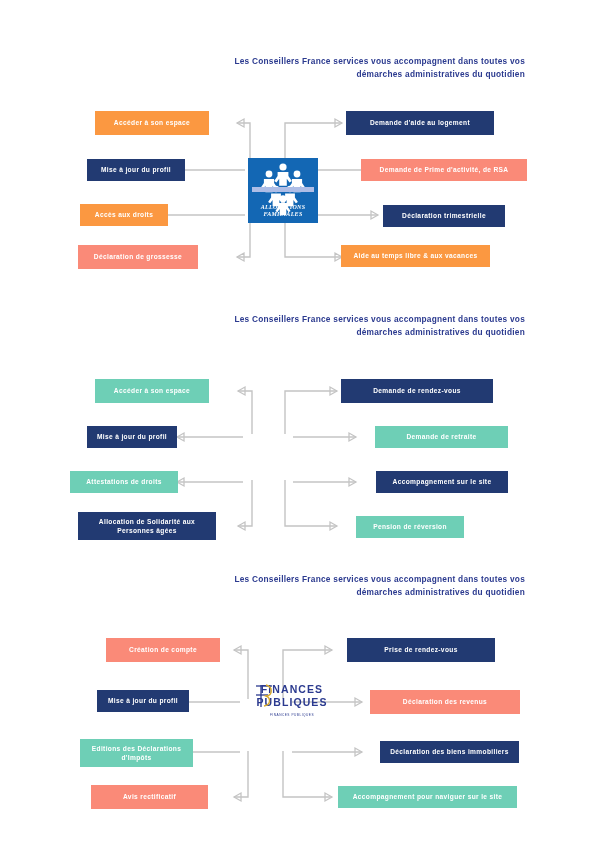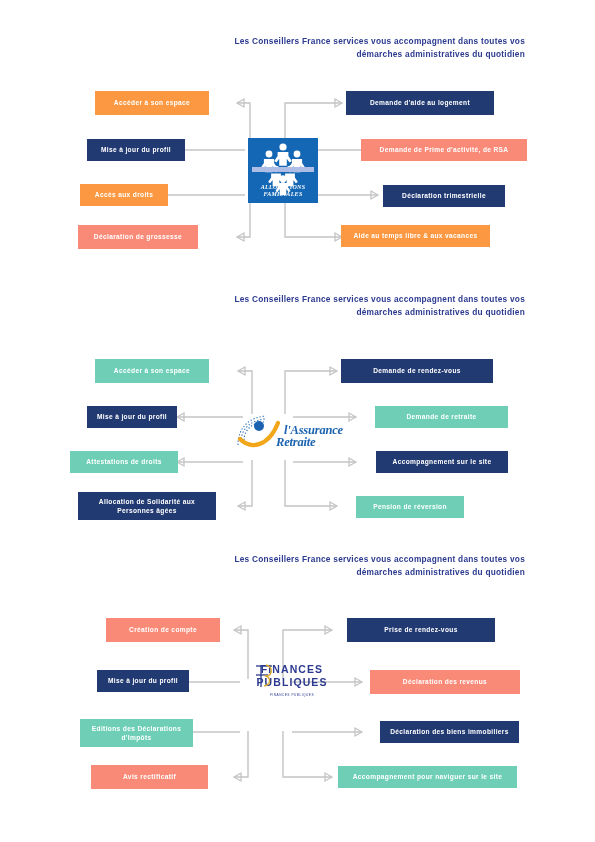--- a/index.html
+++ b/index.html
@@ -1,21 +1,21 @@
 <!DOCTYPE html>
 <html><head>
 <meta charset="utf-8">
 <style>
   html,body{margin:0;padding:0;}
   body{
     width:595px;height:842px;background:#ffffff;
     font-family:"Liberation Sans",sans-serif;
     overflow:hidden;position:relative;
   }
-  .section{position:absolute;left:0;width:595px;}
+  .section{position:absolute;left:0;width:595px;margin-top:20px;}
   .s-title{
     position:absolute;right:70px;width:355px;
     text-align:right;
     color:#2b3a8f;
     font-size:8.3px;font-weight:bold;line-height:12.5px;
     letter-spacing:.25px;
   }
   .diagram{position:absolute;left:0;top:0;width:595px;height:190px;}
   .diagram svg{position:absolute;left:0;top:0;}
   .box{
@@ -153,31 +153,20 @@
         <path d="M238,168 l7,-4 l0,8 z"></path>
         <path d="M177,79 l7,-4 l0,8 z"></path>
         <path d="M177,124 l7,-4 l0,8 z"></path>
         <path d="M337,33 l-7,-4 l0,8 z"></path>
         <path d="M337,168 l-7,-4 l0,8 z"></path>
         <path d="M356,79 l-7,-4 l0,8 z"></path>
         <path d="M356,124 l-7,-4 l0,8 z"></path>
       </g>
     </svg>
 
-    <div class="ar" style="left:232px;top:75px;width:120px;height:44px;">
-      <svg width="120" height="44" viewBox="0 0 120 44">
-        <path d="M6,32 C6,14 18,4 34,3" fill="none" stroke="#1b63b0" stroke-width="1.1" stroke-dasharray="1.2 2"></path>
-        <path d="M9,29 C9,15 20,7 33,6" fill="none" stroke="#1b63b0" stroke-width="1.1" stroke-dasharray="1.2 2"></path>
-        <path d="M12,27 C12,16 22,9 32,9" fill="none" stroke="#1b63b0" stroke-width="1.1" stroke-dasharray="1.2 2"></path>
-        <path d="M8,26 C18,36 36,35 46,10" fill="none" stroke="#f2a71b" stroke-width="4.2" stroke-linecap="round"></path>
-        <circle cx="27" cy="13" r="5" fill="#1b63b0"></circle>
-      </svg>
-      <div class="w1">l'Assurance</div>
-      <div class="w2">Retraite</div>
-    </div>
 
     <div class="box mint" style="left:95px;top:21px;width:114px;height:24px;">Accéder à son espace</div>
     <div class="box navy" style="left:87px;top:68px;width:90px;height:22px;">Mise à jour du profil</div>
     <div class="box mint" style="left:70px;top:113px;width:108px;height:22px;">Attestations de droits</div>
     <div class="box navy" style="left:78px;top:154px;width:138px;height:28px;">Allocation de Solidarité aux Personnes âgées</div>
 
     <div class="box navy" style="left:341px;top:21px;width:152px;height:24px;">Demande de rendez-vous</div>
     <div class="box mint" style="left:375px;top:68px;width:133px;height:22px;">Demande de retraite</div>
     <div class="box navy" style="left:376px;top:113px;width:132px;height:22px;">Accompagnement sur le site</div>
     <div class="box mint" style="left:356px;top:158px;width:108px;height:22px;">Pension de réversion</div>

